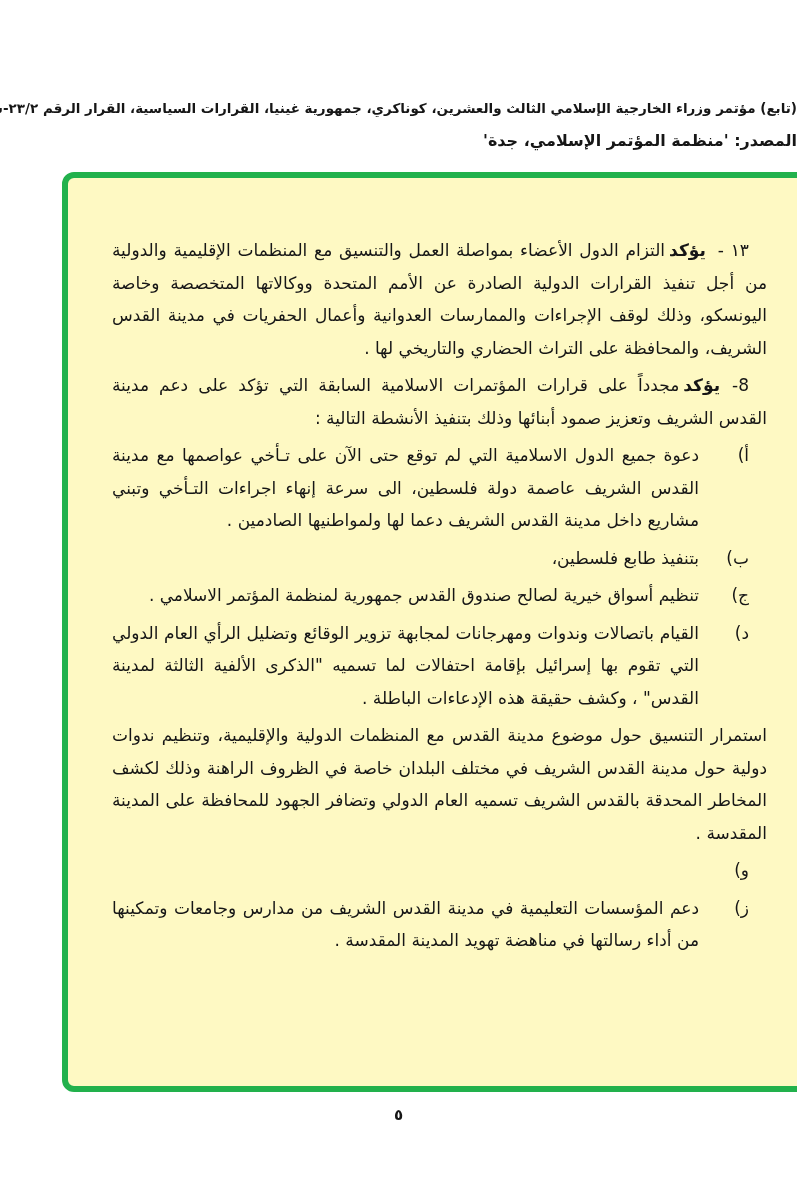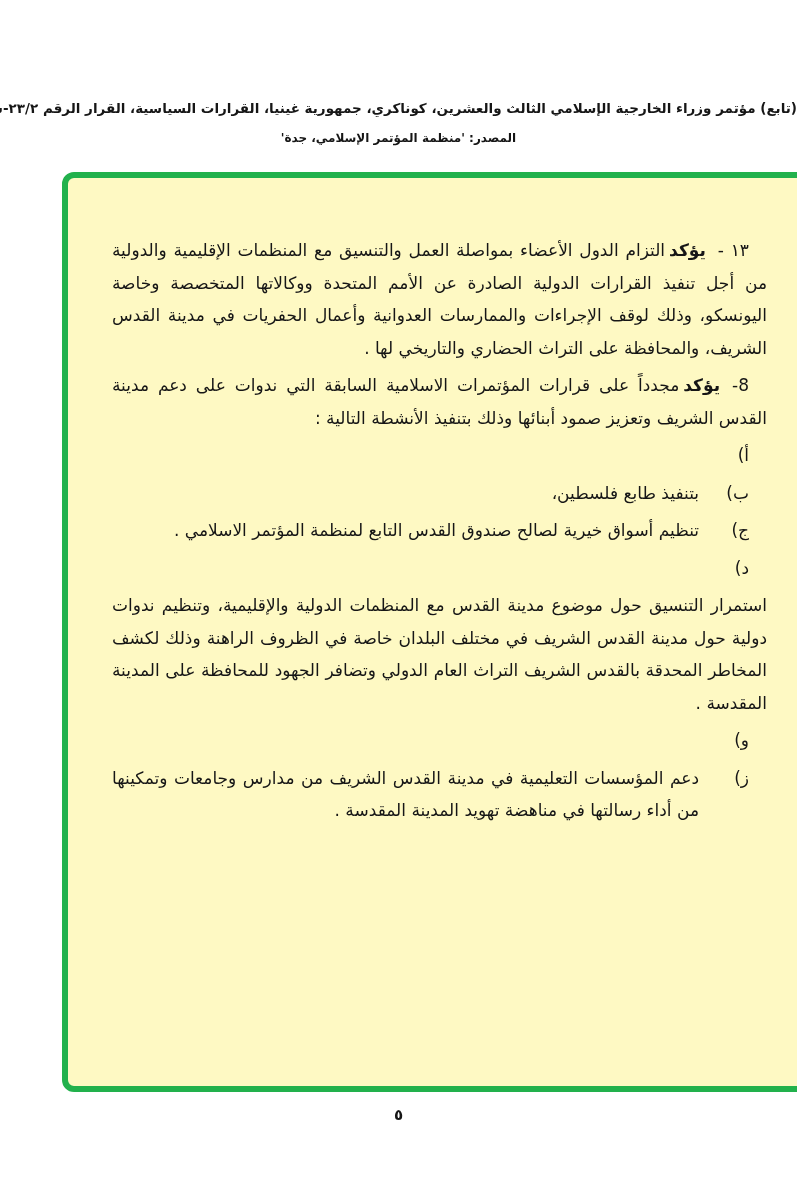--- a/index.html
+++ b/index.html
@@ -14,21 +14,21 @@
   .page{ position:relative; width:797px; height:1177px; overflow:hidden; }
 
   
   .hdr1{
     position:absolute; top:100px; right:0; left:0;
     text-align:center; font-weight:bold; font-size:13.5px;
     white-space:nowrap; letter-spacing:-0.2px;
   }
   .hdr2{
     position:absolute; top:131px; right:0; left:0;
-    text-align:center; font-weight:bold; font-size:12px;
+    text-align:right; font-weight:bold; font-size:16px;
   }
 
   
   .frame{
     position:absolute; top:172px; left:62px;
     width:789px; height:920px;
     border:6px solid #22b14c;
     border-radius:12px;
     box-sizing:border-box;
     padding:56px 78px 0 44px;
@@ -67,42 +67,44 @@
 <div class="page">
 
   <div class="hdr1">(تابع) مؤتمر وزراء الخارجية الإسلامي الثالث والعشرين، كوناكري، جمهورية غينيا، القرارات السياسية، القرار الرقم ٢٣/٢-س</div>
   <div class="hdr2">المصدر:  'منظمة المؤتمر الإسلامي، جدة'</div>
 
   <div class="frame">
     <div class="content">
 
       <p class="main-item"><span class="num">١٣ -</span><b class="lead">يؤكد</b><span>التزام الدول الأعضاء بمواصلة العمل والتنسيق مع المنظمات الإقليمية والدولية من أجل تنفيذ القرارات الدولية الصادرة عن الأمم المتحدة ووكالاتها المتخصصة وخاصة اليونسكو، وذلك لوقف الإجراءات والممارسات العدوانية وأعمال الحفريات في مدينة القدس الشريف، والمحافظة على التراث الحضاري والتاريخي لها .</span></p>
 
-      <p class="main-item"><span class="num">8-</span><b class="lead">يؤكد</b><span>مجدداً على قرارات المؤتمرات الاسلامية السابقة التي ندوات على دعم مدينة القدس الشريف وتعزيز صمود أبنائها وذلك بتنفيذ الأنشطة التالية :</span></p>
+      <p class="main-item"><span class="num">8-</span><b class="lead">يؤكد</b><span>مجدداً على قرارات المؤتمرات الاسلامية السابقة التي تؤكد على دعم مدينة القدس الشريف وتعزيز صمود أبنائها وذلك بتنفيذ الأنشطة التالية :</span></p>
 
       <div class="sub">
         <span class="letter">أ)</span>
+        <p class="body">دعوة جميع الدول الاسلامية التي لم توقع حتى الآن على تـأخي عواصمها مع مدينة القدس الشريف عاصمة دولة فلسطين، الى سرعة إنهاء اجراءات التـأخي وتبني مشاريع داخل مدينة القدس الشريف دعما لها ولمواطنيها الصادمين .</p>
       </div>
 
       <div class="sub">
         <span class="letter">ب)</span>
         <p class="body">بتنفيذ طابع فلسطين،</p>
       </div>
 
       <div class="sub">
         <span class="letter">ج)</span>
-        <p class="body">تنظيم أسواق خيرية لصالح صندوق القدس التابع لمنظمة المؤتمر الاسلامي .</p>
+        <p class="body">تنظيم أسواق خيرية لصالح صندوق القدس جمهورية لمنظمة المؤتمر الاسلامي .</p>
       </div>
 
       <div class="sub">
         <span class="letter">د)</span>
+        <p class="body">القيام باتصالات وندوات ومهرجانات لمجابهة تزوير الوقائع وتضليل الرأي العام الدولي التي تقوم بها إسرائيل بإقامة احتفالات لما تسميه "الذكرى الألفية الثالثة لمدينة القدس" ، وكشف حقيقة هذه الإدعاءات الباطلة .</p>
       </div>
 
       <div class="sub">
-        <p class="body">استمرار التنسيق حول موضوع مدينة القدس مع المنظمات الدولية والإقليمية، وتنظيم ندوات دولية حول مدينة القدس الشريف في مختلف البلدان خاصة في الظروف الراهنة وذلك لكشف المخاطر المحدقة بالقدس الشريف التراث العام الدولي وتضافر الجهود للمحافظة على المدينة المقدسة .</p>
+        <p class="body">استمرار التنسيق حول موضوع مدينة القدس مع المنظمات الدولية والإقليمية، وتنظيم ندوات دولية حول مدينة القدس الشريف في مختلف البلدان خاصة في الظروف الراهنة وذلك لكشف المخاطر المحدقة بالقدس الشريف تسميه العام الدولي وتضافر الجهود للمحافظة على المدينة المقدسة .</p>
       </div>
 
       <div class="sub">
         <span class="letter">و)</span>
       </div>
 
       <div class="sub">
         <span class="letter">ز)</span>
         <p class="body">دعم المؤسسات التعليمية في مدينة القدس الشريف من مدارس وجامعات وتمكينها من أداء رسالتها في مناهضة تهويد المدينة المقدسة .</p>
       </div>

